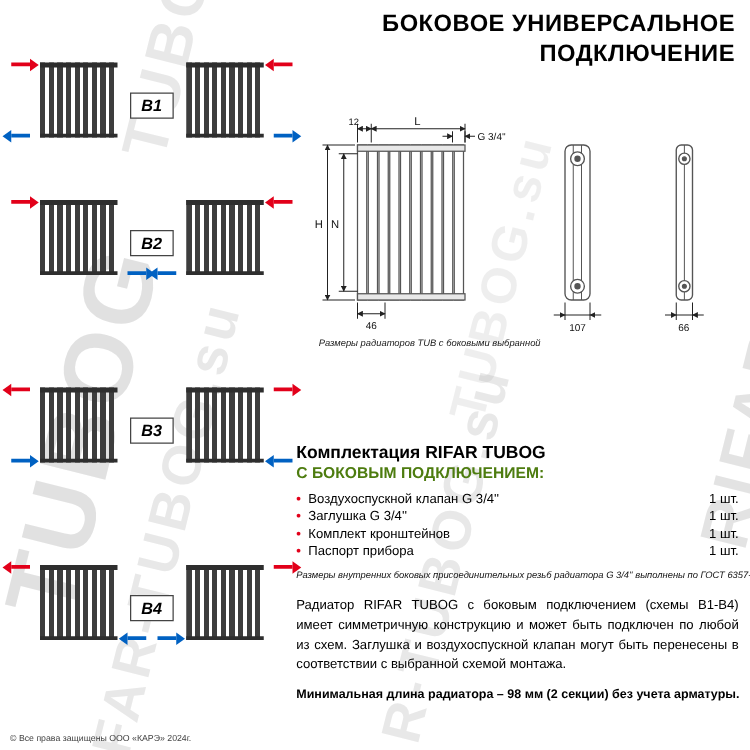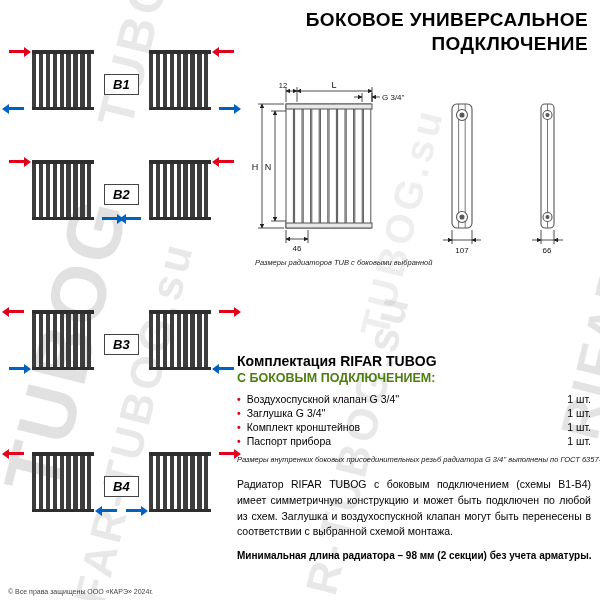--- a/index.html
+++ b/index.html
@@ -38,21 +38,21 @@
   .arrow.red{background:#e2001a;color:#e2001a}
   .arrow.blue{background:#0061c2;color:#0061c2}
   .arrow::after{content:'';position:absolute;top:50%;margin-top:-5px;width:0;height:0;
                 border-top:5px solid transparent;border-bottom:5px solid transparent;}
   .arrow.dr::after{left:100%;border-left:7px solid currentColor;}
   .arrow.dl::after{right:100%;border-right:7px solid currentColor;}
   .arrow.t{top:0}.arrow.b{bottom:0}
   .arrow.l{left:-23px}.arrow.r{right:-23px}
 
   
-  .drawing{position:absolute;left:250px;top:80px;width:345px;height:200px;}
+  .drawing{position:absolute;left:250px;top:92px;width:345px;height:200px;}
   .drawing svg{display:block;}
   .drawing .caption{position:absolute;left:5px;top:178px;font-size:7.5px;font-style:italic;
                     white-space:nowrap;color:#1a1a1a;}
   svg text{font-family:"Liberation Sans",sans-serif;fill:#111;}
 
   
   .kit{position:absolute;left:237px;top:353px;width:354px;}
   .kit-title{font-size:14px;font-weight:700;margin:0 0 2px 0;}
   .kit-subtitle{font-size:12.5px;font-weight:700;color:#4d7c0f;margin:0 0 7px 0;}
   .kit-item{display:flex;align-items:baseline;font-size:10.5px;line-height:14px;}

